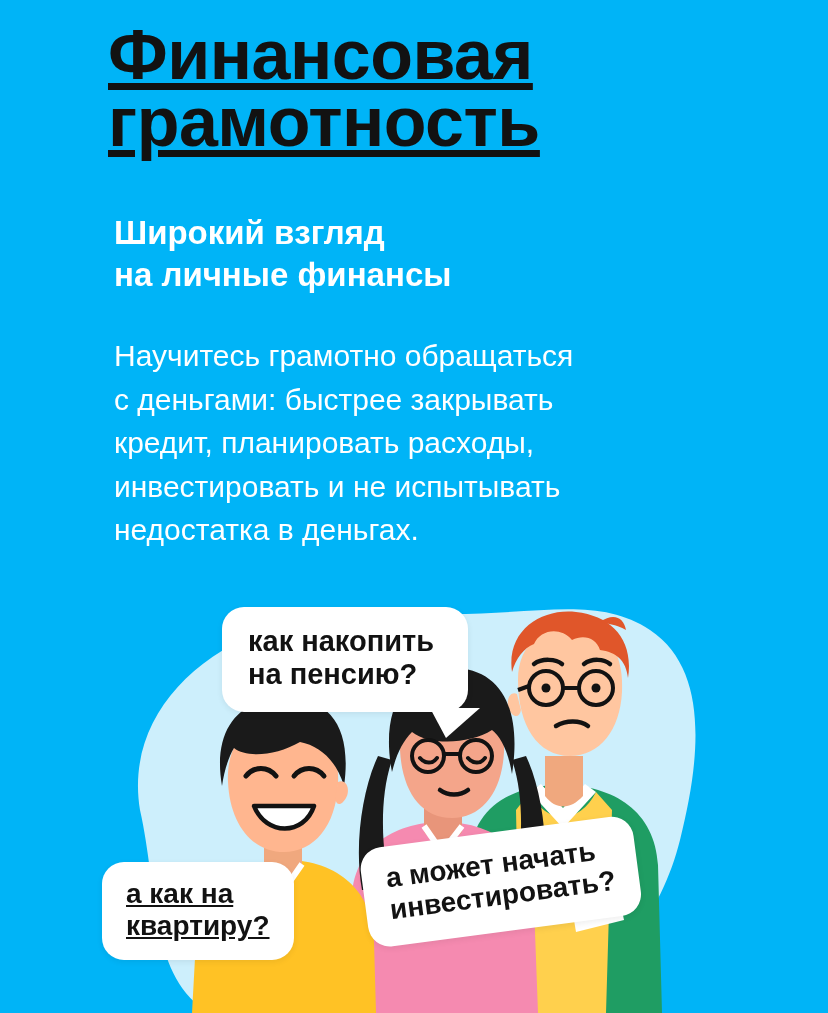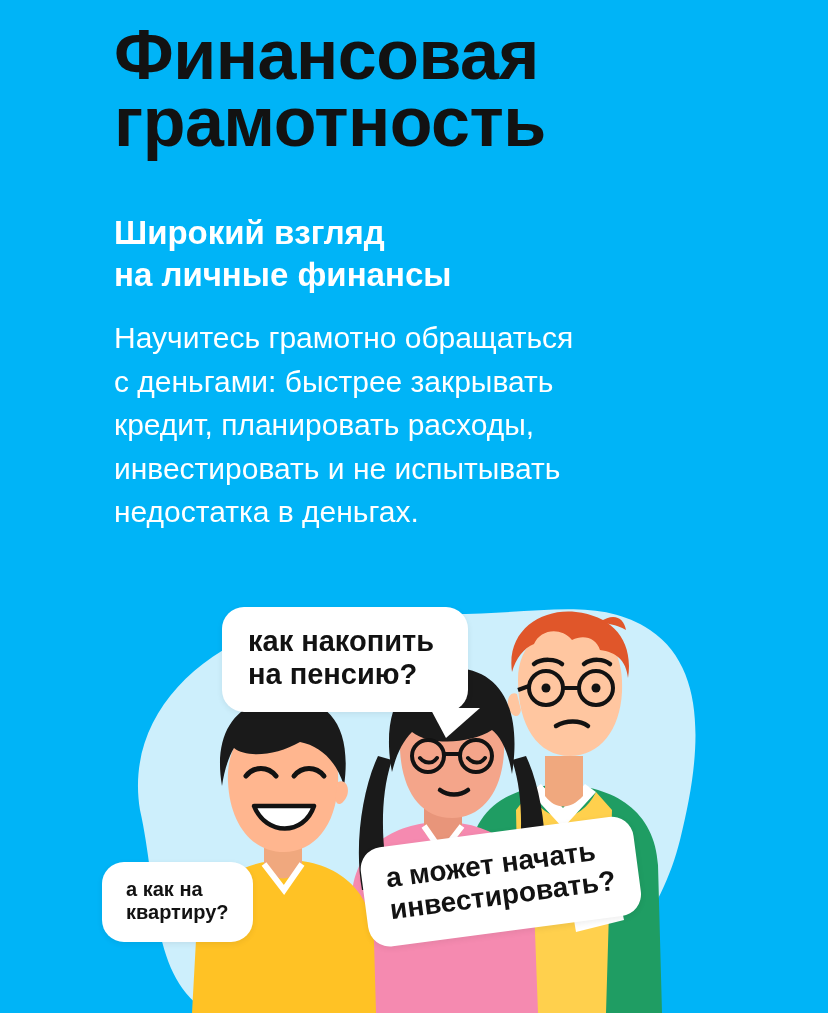--- a/index.html
+++ b/index.html
@@ -19,47 +19,48 @@
   .poster {
     position: absolute;
     inset: 0;
     background: #00b4f7;
     overflow: hidden;
   }
 
   
   .headline {
     position: absolute;
-    left: 114px;
+    left: 108px;
     top: 22px;
     width: 660px;
     color: #121212;
     font-size: 70px;
     line-height: 0.95;
     font-weight: 700;
     letter-spacing: -0.5px;
     white-space: pre-line;
+    text-decoration: underline;
   }
 
   .subhead {
     position: absolute;
     left: 114px;
     top: 212px;
     width: 600px;
     color: #ffffff;
     font-size: 33px;
     line-height: 1.28;
     font-weight: 600;
     white-space: pre-line;
   }
 
   .body-copy {
     position: absolute;
     left: 114px;
-    top: 316px;
+    top: 334px;
     width: 610px;
     color: #ffffff;
     font-size: 30px;
     line-height: 1.45;
     font-weight: 500;
     white-space: pre-line;
   }
 
   
   .illustration {
@@ -97,21 +98,22 @@
     width: 0; height: 0;
     border-left: 16px solid transparent;
     border-right: 34px solid transparent;
     border-top: 30px solid #ffffff;
   }
 
   .bubble-flat {
     left: 102px;
     top: 862px;
     padding: 16px 24px 18px 24px;
-    font-size: 20px;
+    font-size: 28px;
+    text-decoration: underline;
   }
 
   .bubble-invest {
     left: 358px;
     top: 850px;
     padding: 16px 24px 20px 24px;
     font-size: 28px;
     transform: rotate(-7.5deg);
     transform-origin: left top;
   }

